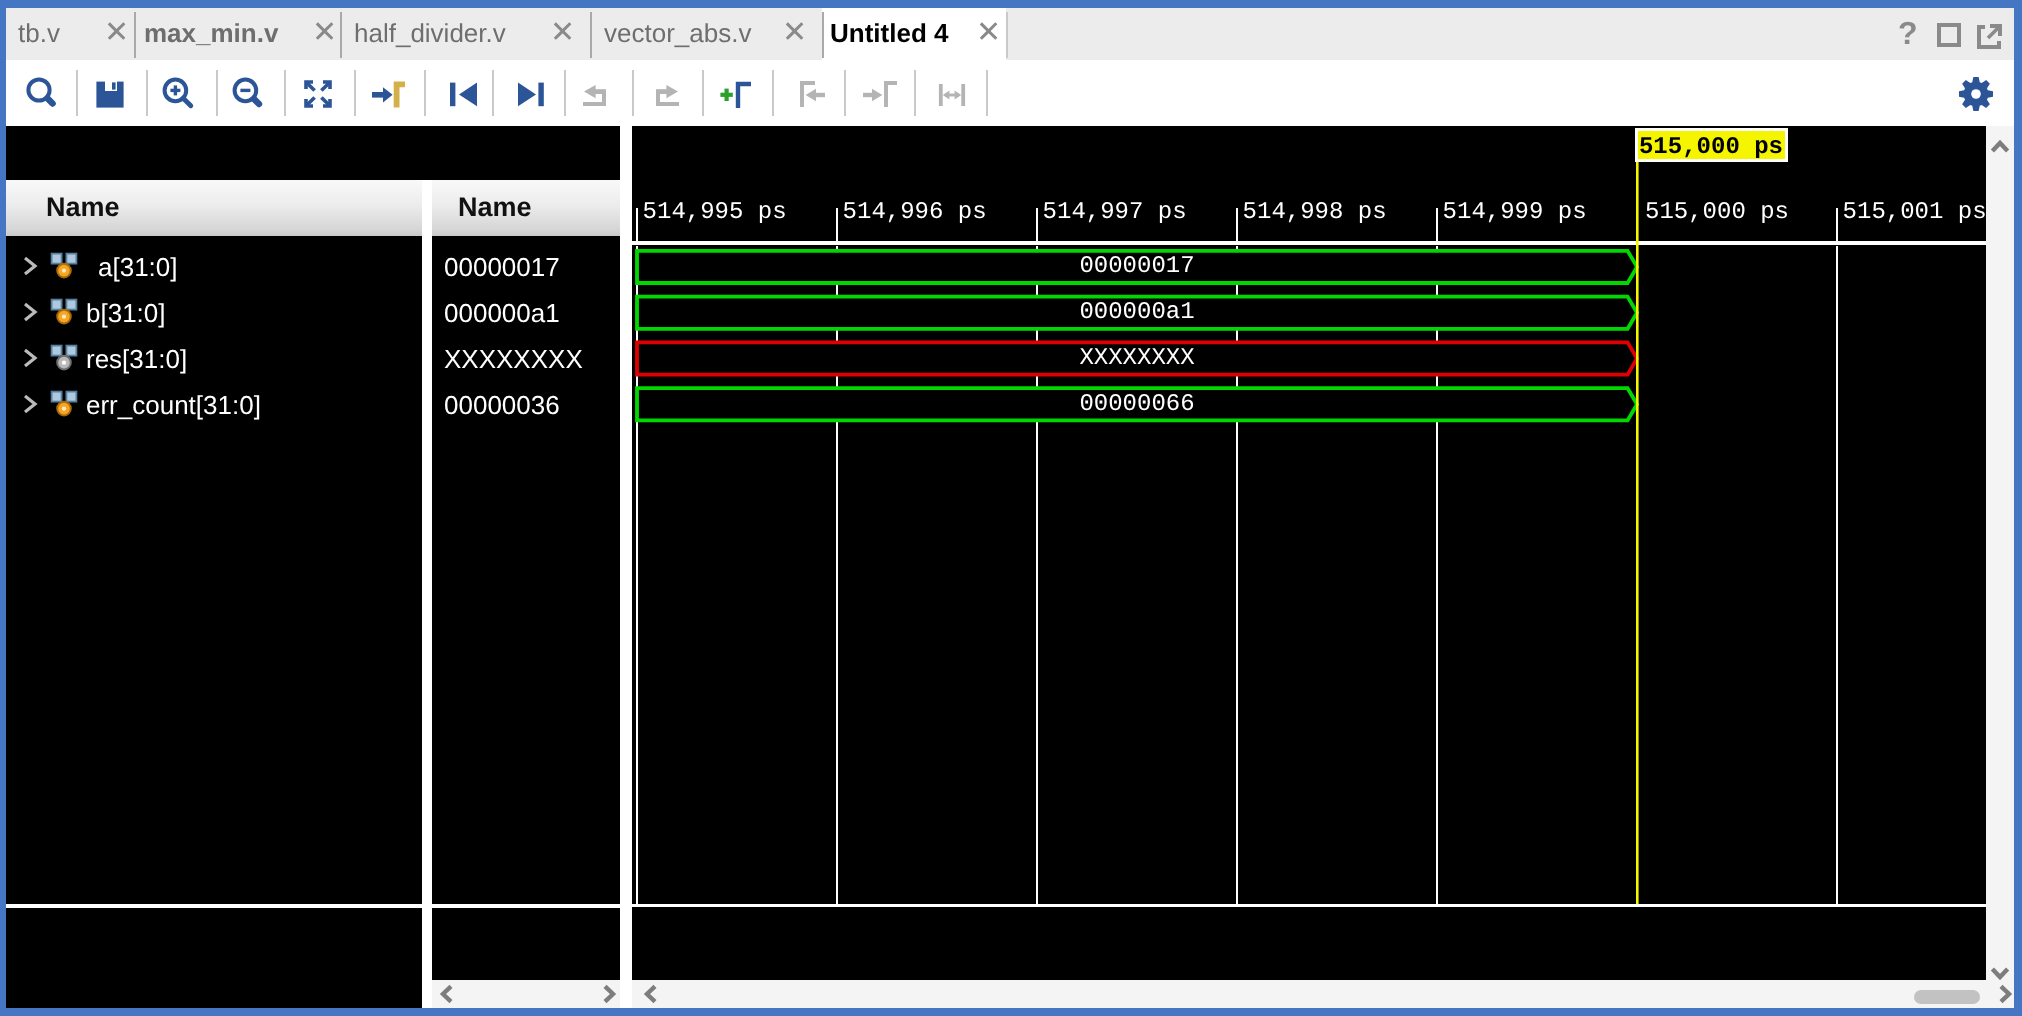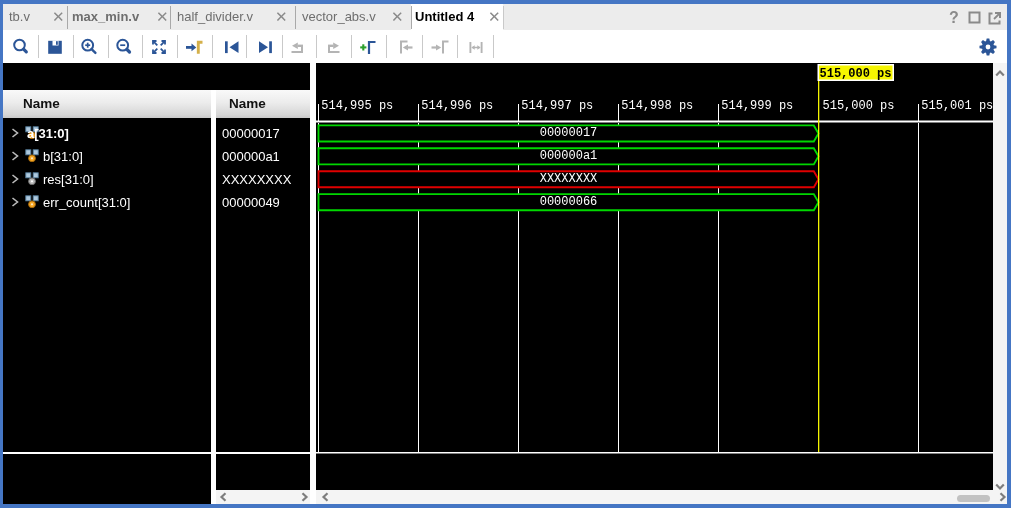--- a/index.html
+++ b/index.html
@@ -193,21 +193,21 @@
 
     <svg class="abs" style="left:10px;top:128px;" width="10" height="10" viewBox="0 0 10 10">
         <path d="M2.5 1 L7.5 5 L2.5 9" fill="none" stroke="#bbbbbb" stroke-width="1.6"></path>
       </svg>
     <svg class="abs" style="left:25px;top:126px;" width="14" height="14" viewBox="0 0 14 14">
       <rect x="0.8" y="0.8" width="5" height="5" fill="#aec9de" stroke="#56809f" stroke-width="0.9"></rect>
       <rect x="8.2" y="0.8" width="5" height="5" fill="#aec9de" stroke="#56809f" stroke-width="0.9"></rect>
       <circle cx="7" cy="9.3" r="3.4" fill="#f5a623" stroke="#a96a0a" stroke-width="1"></circle>
       <circle cx="7" cy="9.3" r="1.1" fill="#ffe9c2"></circle>
     </svg>
-    <div class="rowtxt" style="left:27px;top:126px;font-weight:bold;">a[31:0]</div>
+    <div class="rowtxt" style="left:49px;top:126px;">a[31:0]</div>
     <div class="valtxt" style="left:222px;top:126px;">00000017</div>
 
     <svg class="abs" style="left:10px;top:151px;" width="10" height="10" viewBox="0 0 10 10">
         <path d="M2.5 1 L7.5 5 L2.5 9" fill="none" stroke="#bbbbbb" stroke-width="1.6"></path>
       </svg>
     <svg class="abs" style="left:25px;top:149px;" width="14" height="14" viewBox="0 0 14 14">
       <rect x="0.8" y="0.8" width="5" height="5" fill="#aec9de" stroke="#56809f" stroke-width="0.9"></rect>
       <rect x="8.2" y="0.8" width="5" height="5" fill="#aec9de" stroke="#56809f" stroke-width="0.9"></rect>
       <circle cx="7" cy="9.3" r="3.4" fill="#f5a623" stroke="#a96a0a" stroke-width="1"></circle>
       <circle cx="7" cy="9.3" r="1.1" fill="#ffe9c2"></circle>
@@ -230,21 +230,21 @@
     <svg class="abs" style="left:10px;top:197px;" width="10" height="10" viewBox="0 0 10 10">
         <path d="M2.5 1 L7.5 5 L2.5 9" fill="none" stroke="#bbbbbb" stroke-width="1.6"></path>
       </svg>
     <svg class="abs" style="left:25px;top:195px;" width="14" height="14" viewBox="0 0 14 14">
       <rect x="0.8" y="0.8" width="5" height="5" fill="#aec9de" stroke="#56809f" stroke-width="0.9"></rect>
       <rect x="8.2" y="0.8" width="5" height="5" fill="#aec9de" stroke="#56809f" stroke-width="0.9"></rect>
       <circle cx="7" cy="9.3" r="3.4" fill="#f5a623" stroke="#a96a0a" stroke-width="1"></circle>
       <circle cx="7" cy="9.3" r="1.1" fill="#ffe9c2"></circle>
     </svg>
     <div class="rowtxt" style="left:43px;top:195px;">err_count[31:0]</div>
-    <div class="valtxt" style="left:222px;top:195px;">00000049</div>
+    <div class="valtxt" style="left:222px;top:195px;">00000036</div>
   </div>
 
   <div class="abs sb" style="left:215.5px;top:490px;width:94.5px;height:14px;"></div>
   <svg class="abs" style="left:219px;top:492px;" width="9" height="10" viewBox="0 0 9 10">
       <path d="M6.5 1.2 L2.5 5 L6.5 8.8" fill="none" stroke="#7d7d7d" stroke-width="2.2"></path>
     </svg>
   <svg class="abs" style="left:300px;top:492px;" width="9" height="10" viewBox="0 0 9 10">
       <path d="M2.5 1.2 L6.5 5 L2.5 8.8" fill="none" stroke="#7d7d7d" stroke-width="2.2"></path>
     </svg>
 

